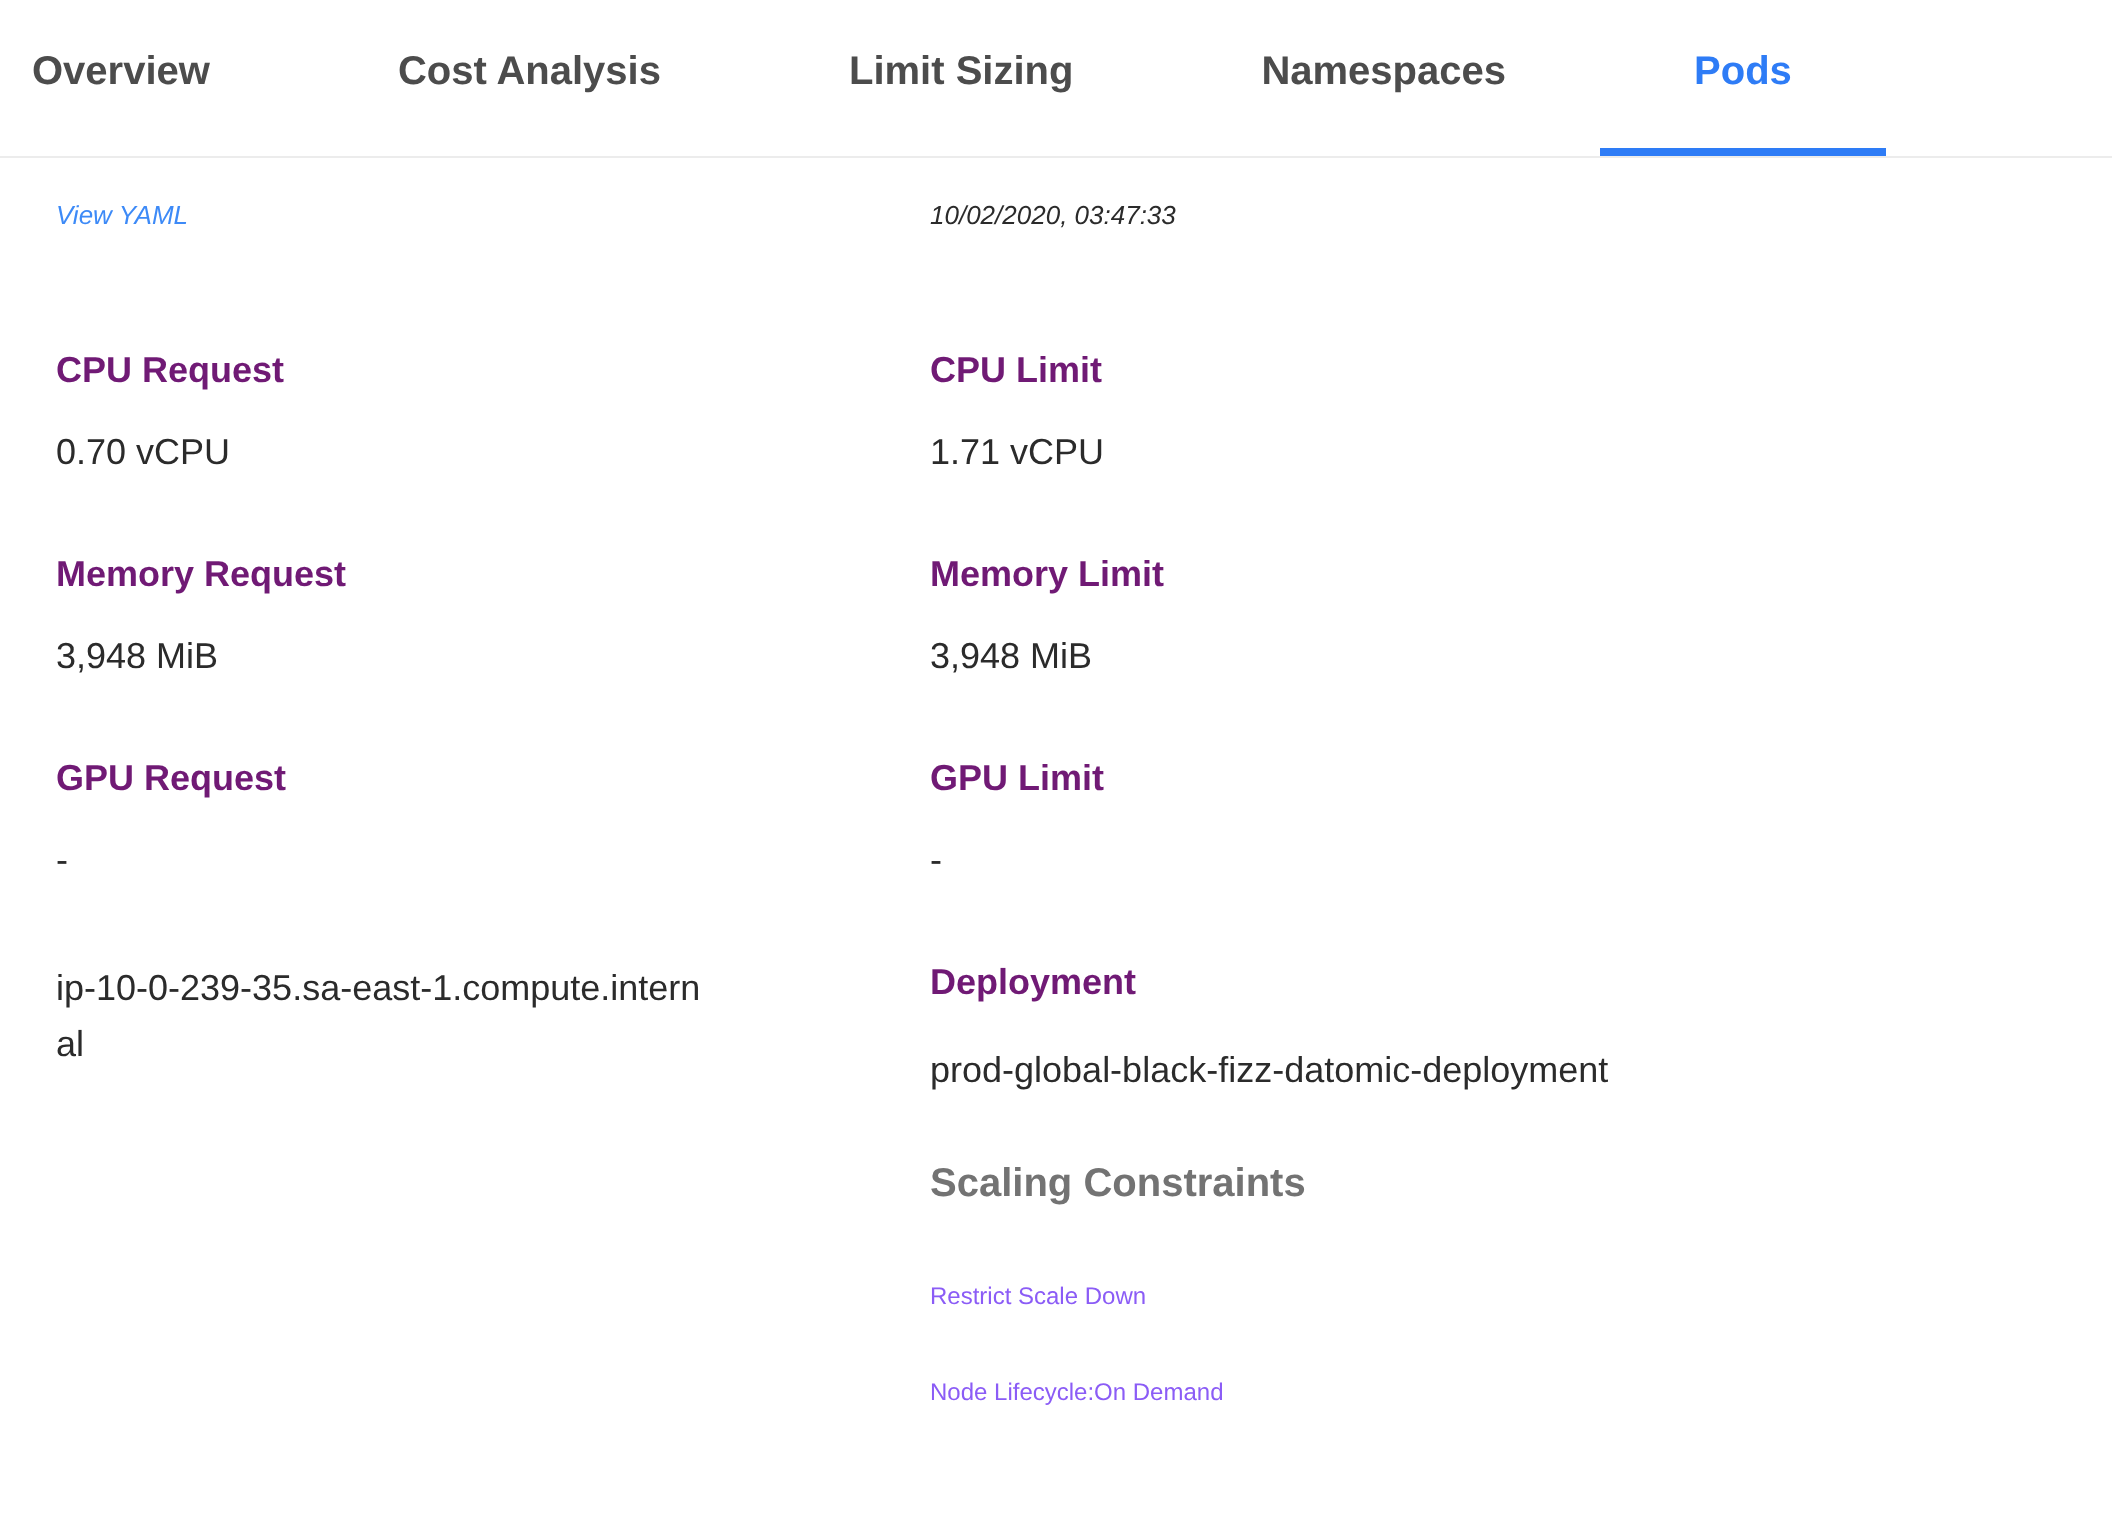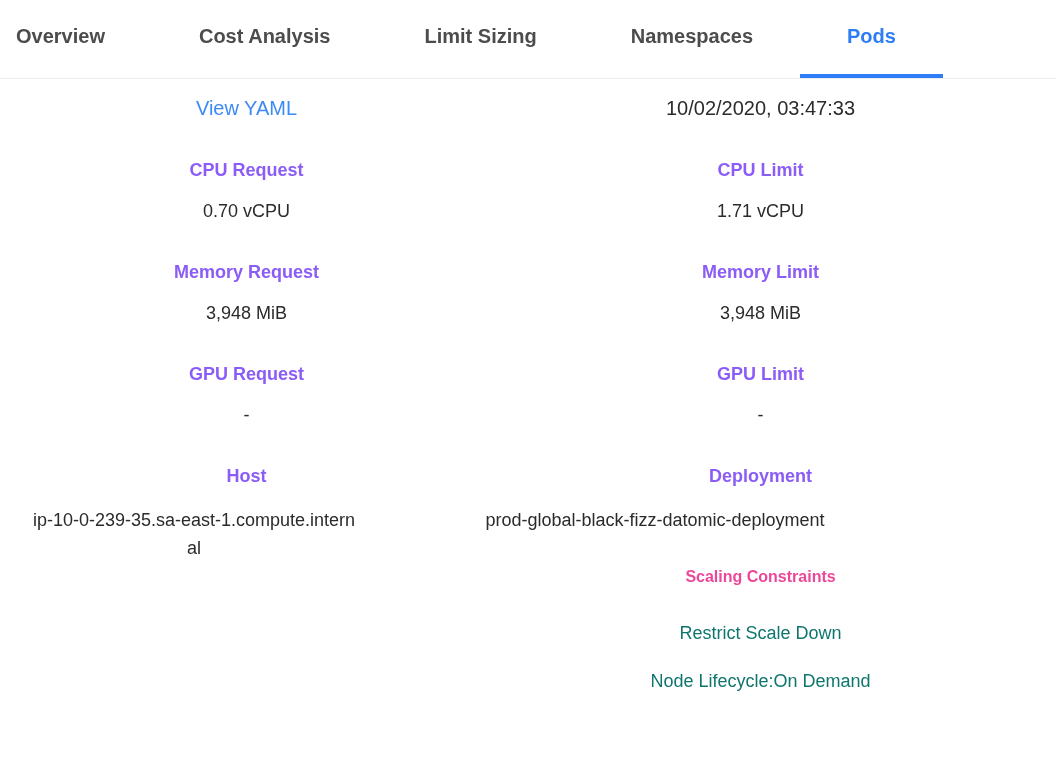--- a/index.html
+++ b/index.html
@@ -1,15 +1,15 @@
 <!DOCTYPE html>
 <html><head>
 <meta charset="utf-8">
 <style>
-  * { box-sizing: border-box; text-align: center; }
+  * { box-sizing: border-box; }
   html, body {
     margin: 0; padding: 0;
     width: 1056px; height: 758px;
     background: #ffffff;
     font-family: "Liberation Sans", sans-serif;
     overflow: hidden;
   }
 
   
   .tabbar {
@@ -35,64 +35,65 @@
     box-shadow: inset 0 -4px 0 0 #2e7cf6;
   }
 
   
   .content {
     display: grid;
     grid-template-columns: 437px 1fr;
     padding: 18px 0 0 28px;
   }
   .toprow {
-    font-size: 20px;
+    font-size: 13px;
     line-height: 22px;
-    margin-bottom: 40px;
+    margin-bottom: 55px;
+    font-style: italic;
   }
   .timestamp { color: #2b2b2b; }
 
   .link {
     color: #3d8af7;
     text-decoration: none;
     cursor: pointer;
   }
 
   .field { margin-bottom: 39px; }
   .field-label {
     font-size: 18px;
     font-weight: 600;
-    color: #8b5cf6;
+    color: #701a75;
     line-height: 22px;
     margin-bottom: 19px;
   }
   .field-value {
     font-size: 18px;
     color: #2b2b2b;
     line-height: 22px;
   }
   .field-value.link {
     display: block;
     line-height: 28px;
     word-break: break-all;
   }
   .host-link { max-width: 332px; }
   .deployment-link { max-width: 380px; }
   .field-deployment { margin-bottom: 0; }
 
   .sc-heading {
-    font-size: 16px;
+    font-size: 20px;
     font-weight: 600;
-    color: #ec4899;
+    color: #737373;
     line-height: 22px;
     margin-top: 32px;
   }
   .sc-item {
-    font-size: 18px;
-    color: #0f766e;
+    font-size: 12px;
+    color: #8b5cf6;
     line-height: 22px;
   }
   .sc-item.first { margin-top: 34px; }
   .sc-item.second { margin-top: 26px; }
 </style>
 </head>
 <body>
 
 <nav class="tabbar">
   <div class="tab">Overview</div>
@@ -118,21 +119,20 @@
       <div class="field-label">Memory Request</div>
       <div class="field-value">3,948 MiB</div>
     </div>
 
     <div class="field">
       <div class="field-label">GPU Request</div>
       <div class="field-value">-</div>
     </div>
 
     <div class="field">
-      <div class="field-label">Host</div>
       <a class="field-value link host-link">ip-10-0-239-35.sa-east-1.compute.internal</a>
     </div>
   </section>
 
   <section class="col">
     <div class="toprow">
       <span class="timestamp">10/02/2020, 03:47:33</span>
     </div>
 
     <div class="field">

